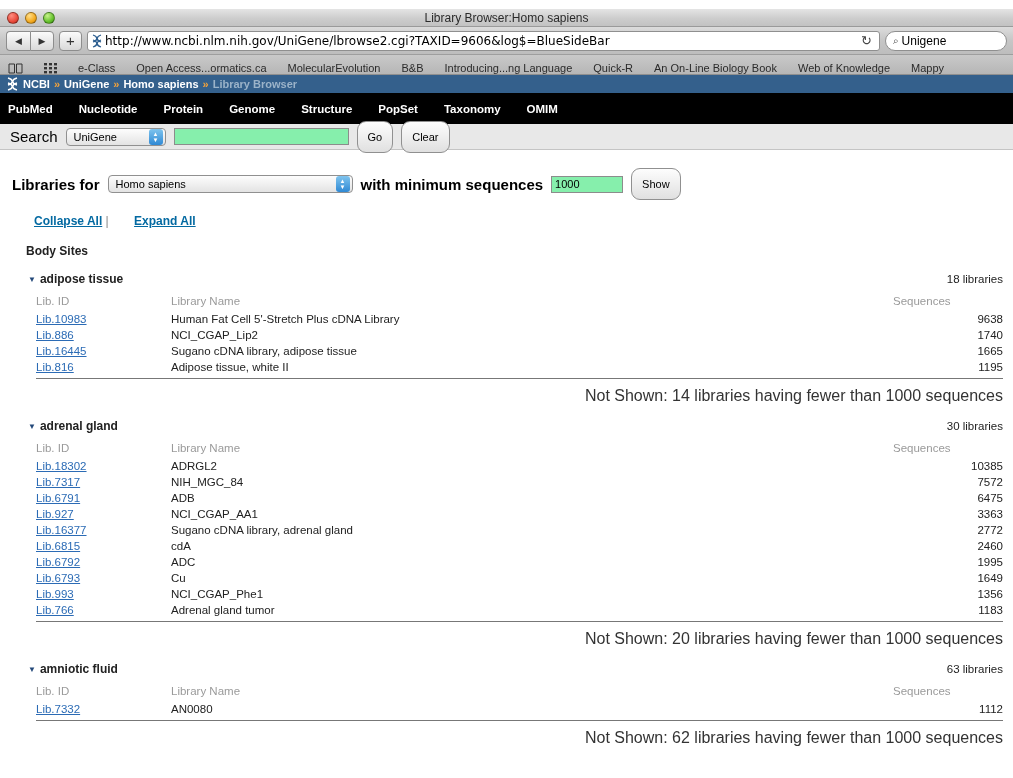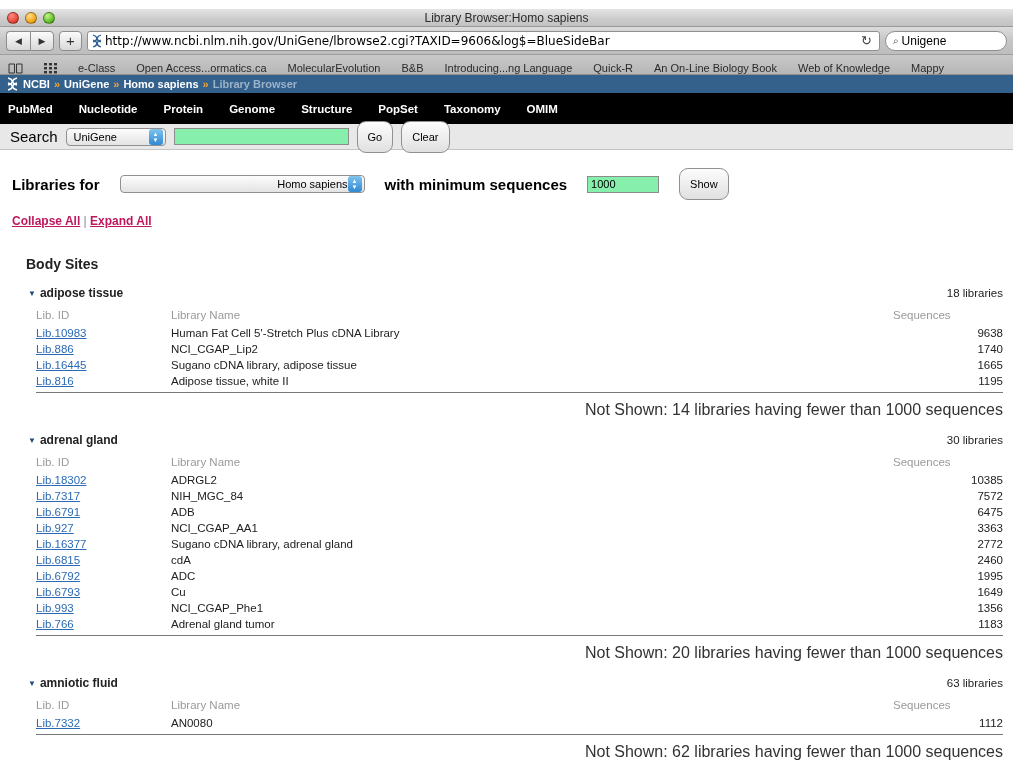--- a/index.html
+++ b/index.html
@@ -176,26 +176,26 @@
     display: flex; align-items: center; justify-content: center;
     font-size: 11px; color: #000;
   }
 
   
   .content { padding: 0 10px; background: #fff; }
   .toggles {
     padding: 14px 2px 0 2px;
     font-size: 12px; font-weight: bold;
   }
-  .toggles a { color: #be185d; }
+  .toggles a { color: #0369a1; margin-left: 22px; }
   .toggles .pipe { color: #888; font-weight: normal; }
 
   .section-title {
-    font-size: 14px; font-weight: bold; color: #222;
-    margin: 28px 0 0 16px;
+    font-size: 12px; font-weight: bold; color: #222;
+    margin: 16px 0 0 16px;
   }
 
   .group { margin: 14px 0 0 18px; }
   .group-head {
     display: flex; align-items: baseline;
     font-size: 12px; font-weight: bold; color: #222;
   }
   .tri {
     color: #24497a; font-size: 8px; margin-right: 4px;
     transform: translateY(-1px);
@@ -340,21 +340,21 @@
   </div>
   <div class="capsule">
     <span>Go</span>
   </div>
   <div class="capsule">
     <span>Clear</span>
   </div>
 </div>
 
 <div class="content">
-  <div style="display:flex; align-items:center; gap:20px; padding:18px 2px 0 2px;text-align:right;">
+  <div style="display:flex; align-items:center; gap:8px; padding:18px 2px 0 2px;">
     <span class="lbl bold">Libraries for</span>
     <div class="popup species">
       <span class="val">Homo sapiens</span>
       <span class="arrows">
         <span>▲</span>
           <span>▼</span>
       </span>
     </div>
     <span class="lbl bold">with minimum sequences</span>
     <div class="textinput minseq">

